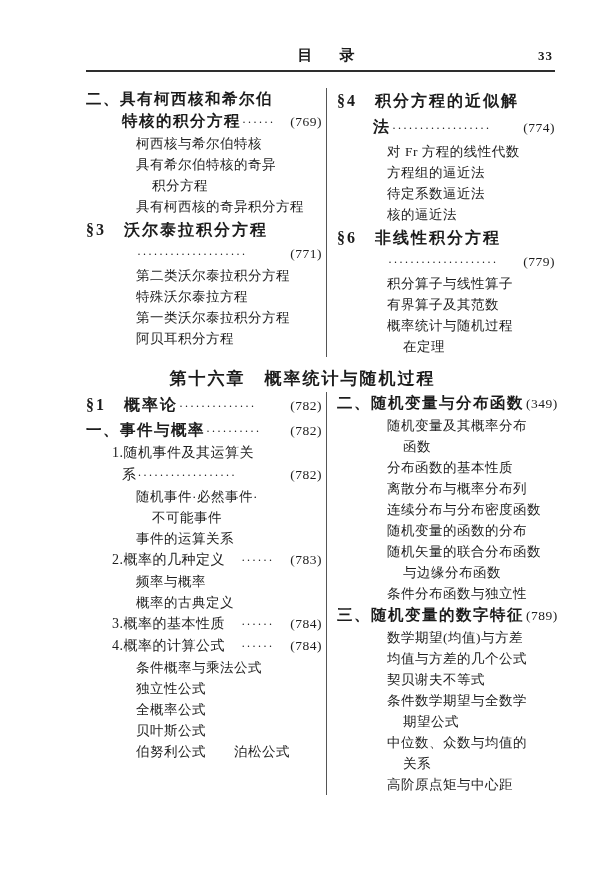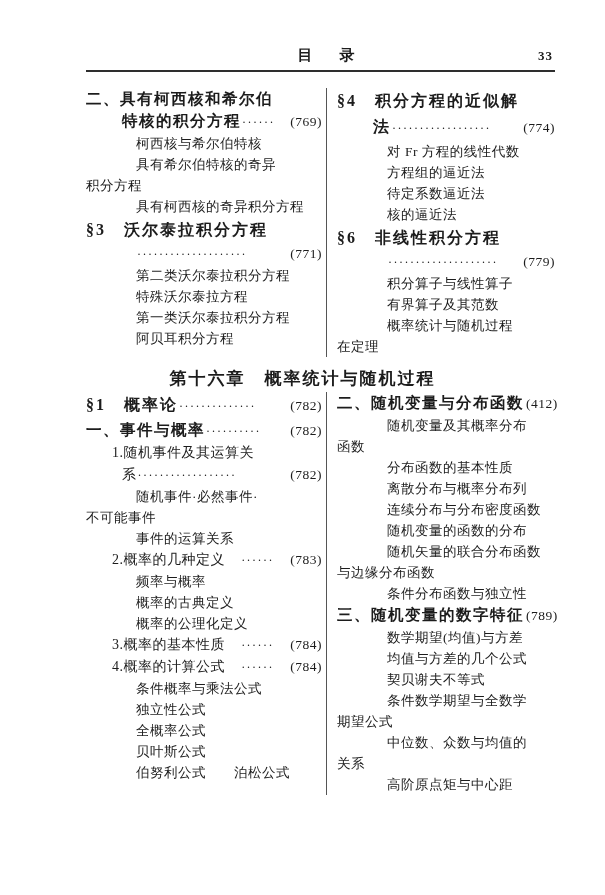--- a/index.html
+++ b/index.html
@@ -56,21 +56,21 @@
   .hd{line-height:22px;}
   .hd .t{font-weight:bold;font-size:15.5px;letter-spacing:1.5px;}
   .num{line-height:22px;font-size:14px;}
   .num .t{font-size:14px;letter-spacing:0.5px;}
   .sub{line-height:21px;}
   .sub .t{font-size:13.5px;letter-spacing:0.5px;}
   .i0{margin-left:0;}
   .i1{margin-left:26px;text-align:center;}
   .i2{margin-left:36px;}
   .i3{margin-left:50px;}
-  .i4{}
+  .i4{margin-left:66px;}
 </style>
 </head>
 <body>
 
 <div class="page">
 
   <div class="hdr">
     <div class="hdr-title">目　录</div>
     <div class="hdr-page">33</div>
   </div>
@@ -199,23 +199,20 @@
           <span class="t">2.概率的几种定义</span>
           <span class="leader">······</span>
           <span class="p">(783)</span>
         </div>
         <div class="line sub i3">
           <span class="t">频率与概率</span>
         </div>
         <div class="line sub i3">
           <span class="t">概率的古典定义</span>
         </div>
-        <div class="line sub i3">
-          <span class="t">概率的公理化定义</span>
-        </div>
         <div class="line num i1">
           <span class="t">3.概率的基本性质</span>
           <span class="leader">······</span>
           <span class="p">(784)</span>
         </div>
         <div class="line num i1">
           <span class="t">4.概率的计算公式</span>
           <span class="leader">······</span>
           <span class="p">(784)</span>
         </div>
@@ -232,21 +229,21 @@
           <span class="t">贝叶斯公式</span>
         </div>
         <div class="line sub i3">
           <span class="t">伯努利公式　　泊松公式</span>
         </div>
       </div>
     <div class="colR">
         <div class="line hd i0">
           <span class="t">二、随机变量与分布函数</span>
           <span class="leader"></span>
-          <span class="p">(412)</span>
+          <span class="p">(349)</span>
         </div>
         <div class="line sub i3">
           <span class="t">随机变量及其概率分布</span>
         </div>
         <div class="line sub i4">
           <span class="t">函数</span>
         </div>
         <div class="line sub i3">
           <span class="t">分布函数的基本性质</span>
         </div>

